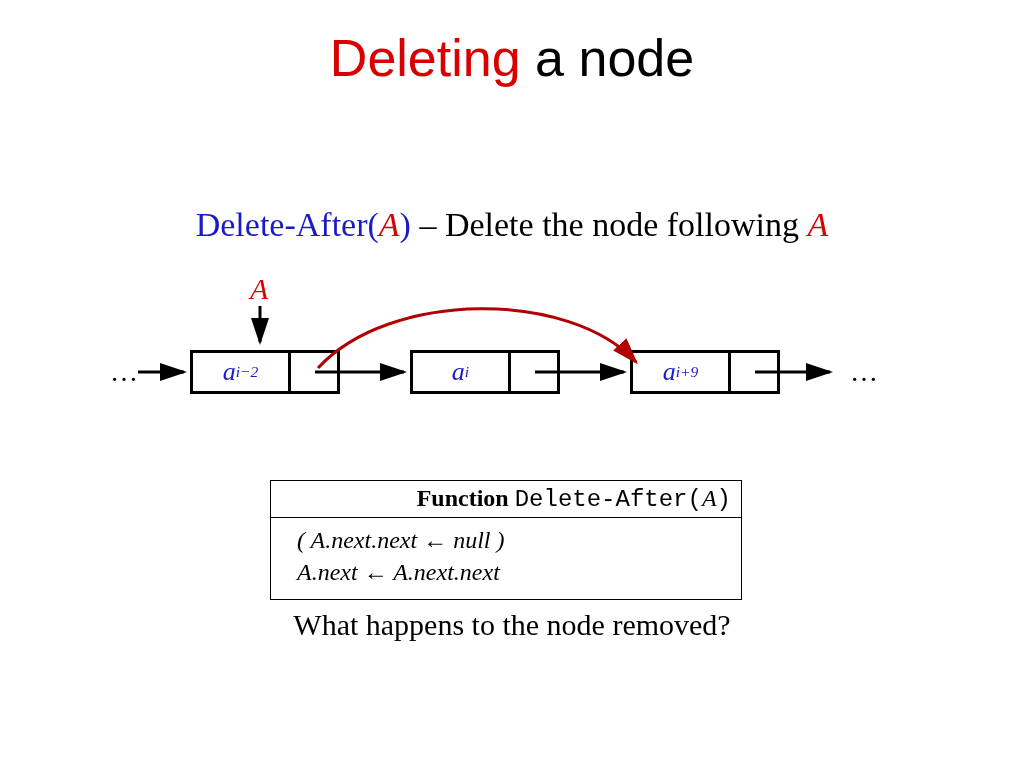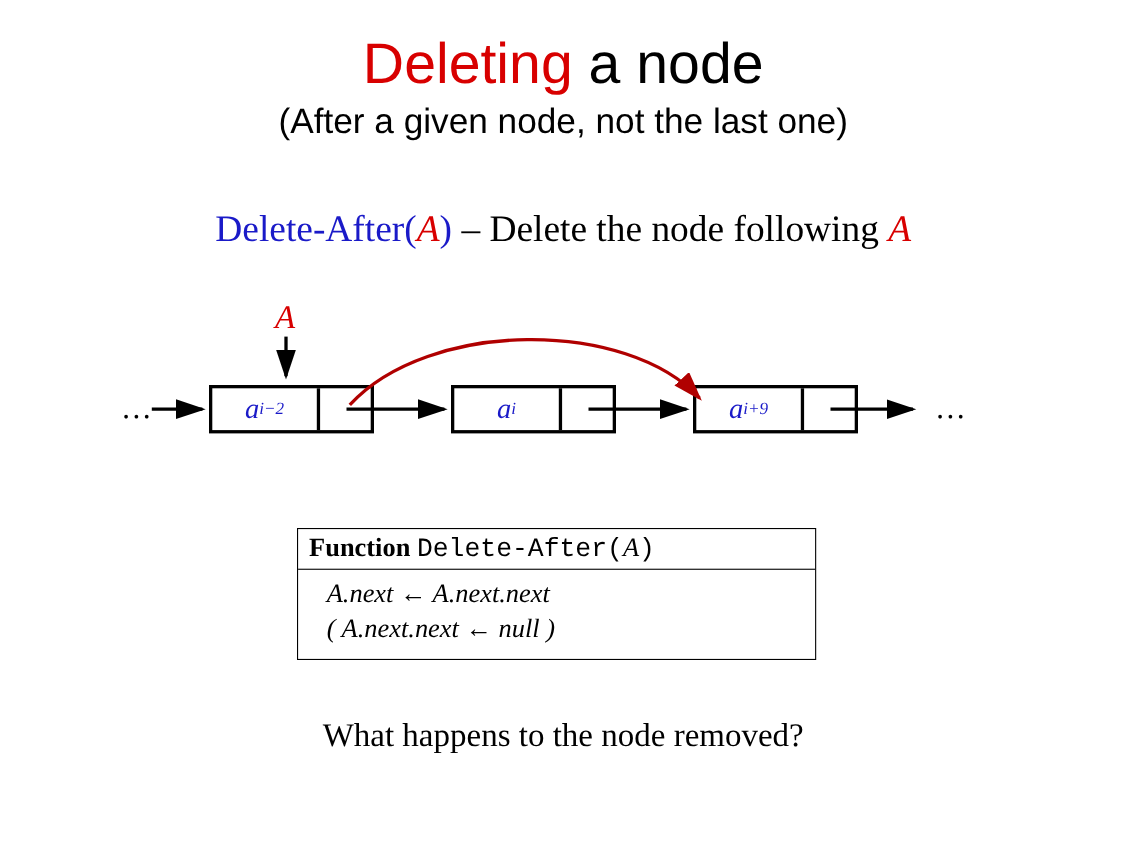--- a/index.html
+++ b/index.html
@@ -30,21 +30,21 @@
     position: absolute;
     top: 92px;
     left: 0;
     width: 100%;
     text-align: center;
     font-size: 32px;
     font-family: Arial, Helvetica, sans-serif;
   }
   .desc {
     position: absolute;
-    top: 190px;
+    top: 206px;
     left: 0;
     width: 100%;
     text-align: center;
     font-size: 34px;
   }
   .desc .blue { color: #1a1ac8; }
   .desc .red  { color: #d80000; font-style: italic; }
   .diagram {
     position: absolute;
     top: 270px;
@@ -94,33 +94,34 @@
     position: absolute;
     top: 480px;
     left: 270px;
     width: 470px;
     border: 1.5px solid #000;
     font-size: 24px;
   }
   .funcbox .hdr {
     border-bottom: 1.5px solid #000;
     padding: 4px 10px;
+    text-align: right;
   }
   .funcbox .hdr .b { font-weight: bold; }
   .funcbox .hdr .mono { font-family: "Courier New", monospace; }
   .funcbox .hdr .it { font-style: italic; font-family: "Times New Roman", serif; }
   .funcbox .body {
     padding: 6px 26px 10px 26px;
     font-style: italic;
     font-family: "Times New Roman", serif;
     line-height: 1.35;
   }
   .question {
     position: absolute;
-    top: 652px;
+    top: 608px;
     left: 0;
     width: 100%;
     text-align: center;
     font-size: 30px;
   }
   svg.overlay {
     position: absolute;
     left: 0; top: 0;
     width: 760px; height: 160px;
     overflow: visible;
@@ -128,21 +129,20 @@
 </style>
 </head>
 <body>
 
 <div class="slide">
 
   <div class="title">
     <span class="red">Deleting</span><span> a node</span>
   </div>
 
-  <div class="subtitle">(After a given node, not the last one)</div>
 
   <div class="desc">
     <span class="blue">Delete-After(</span><span class="red">A</span><span class="blue">)</span><span> – </span><span>Delete the node following </span><span class="red">A</span>
   </div>
 
   <div class="diagram">
 
     <span class="aLabel" style="left:120px; top:2px;">A</span>
 
     <span class="dots" style="left:-20px; top:86px;">…</span>
@@ -196,20 +196,20 @@
       <path d="M 188 98 C 260 20, 440 20, 506 92" stroke="#b00000" stroke-width="3" fill="none" marker-end="url(#ahRed)"></path>
     </svg>
   </div>
 
   <div class="funcbox">
     <div class="hdr">
       <span class="b">Function</span>
       <span class="mono"> <span>Delete-After(</span></span><span class="it">A</span><span class="mono">)</span>
     </div>
     <div class="body">
+      <div>( A.next.next ← null )</div>
       <div>A.next ← A.next.next</div>
-      <div>( A.next.next ← null )</div>
     </div>
   </div>
 
   <div class="question">What happens to the node removed?</div>
 
 </div>
 
 </body></html>

